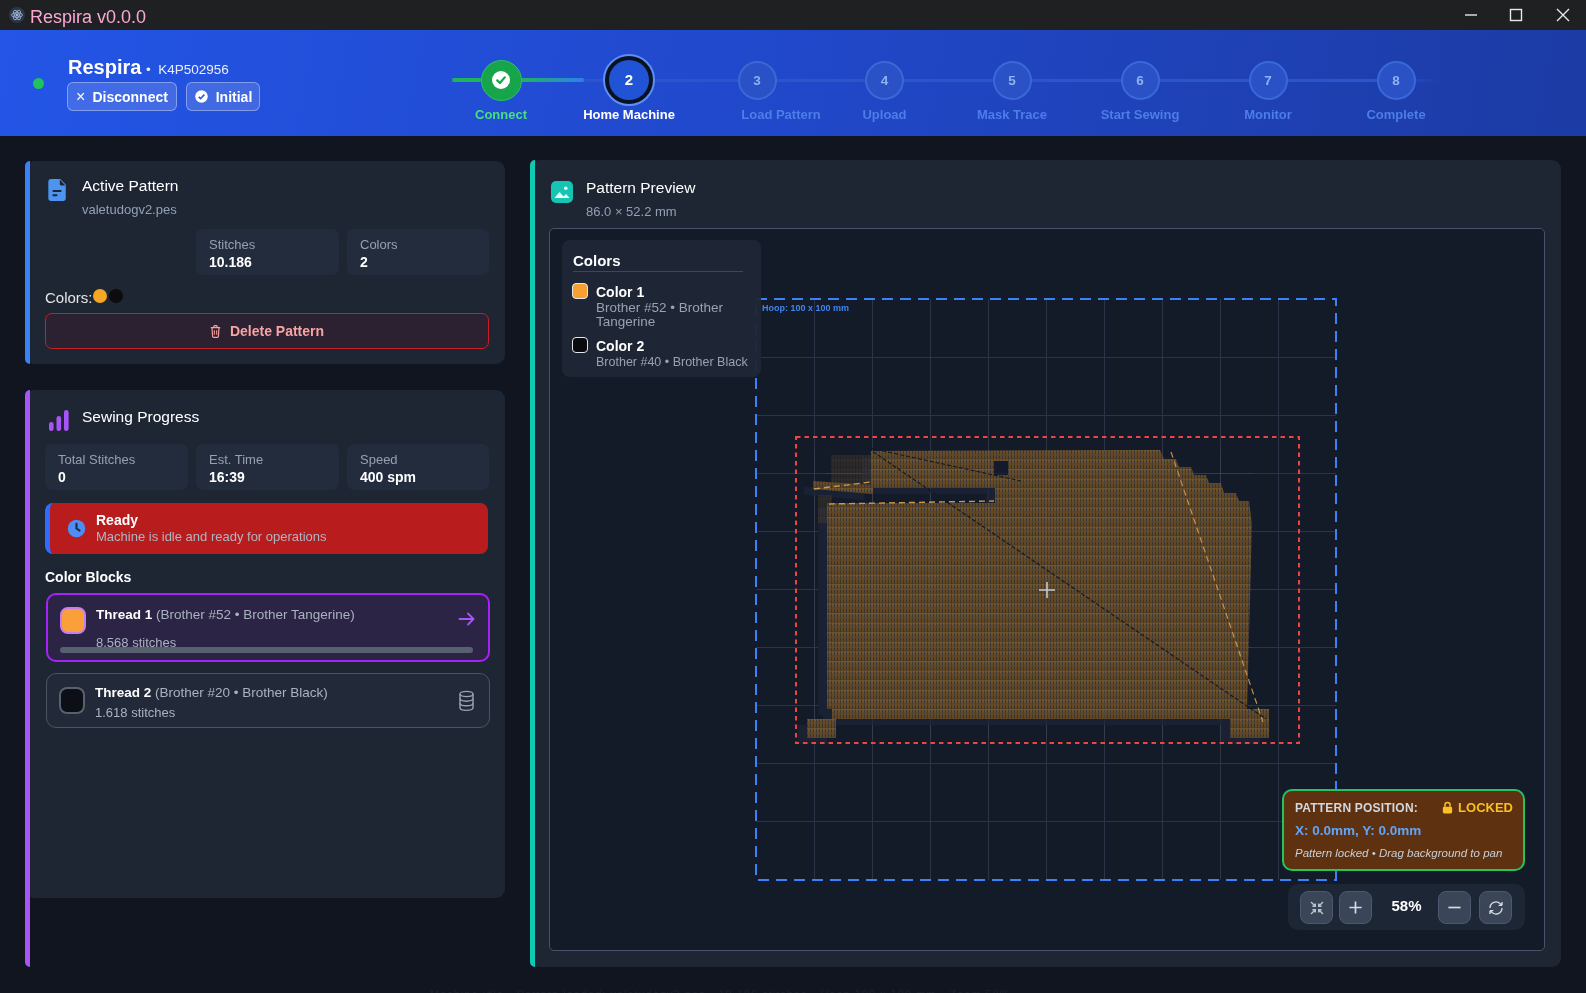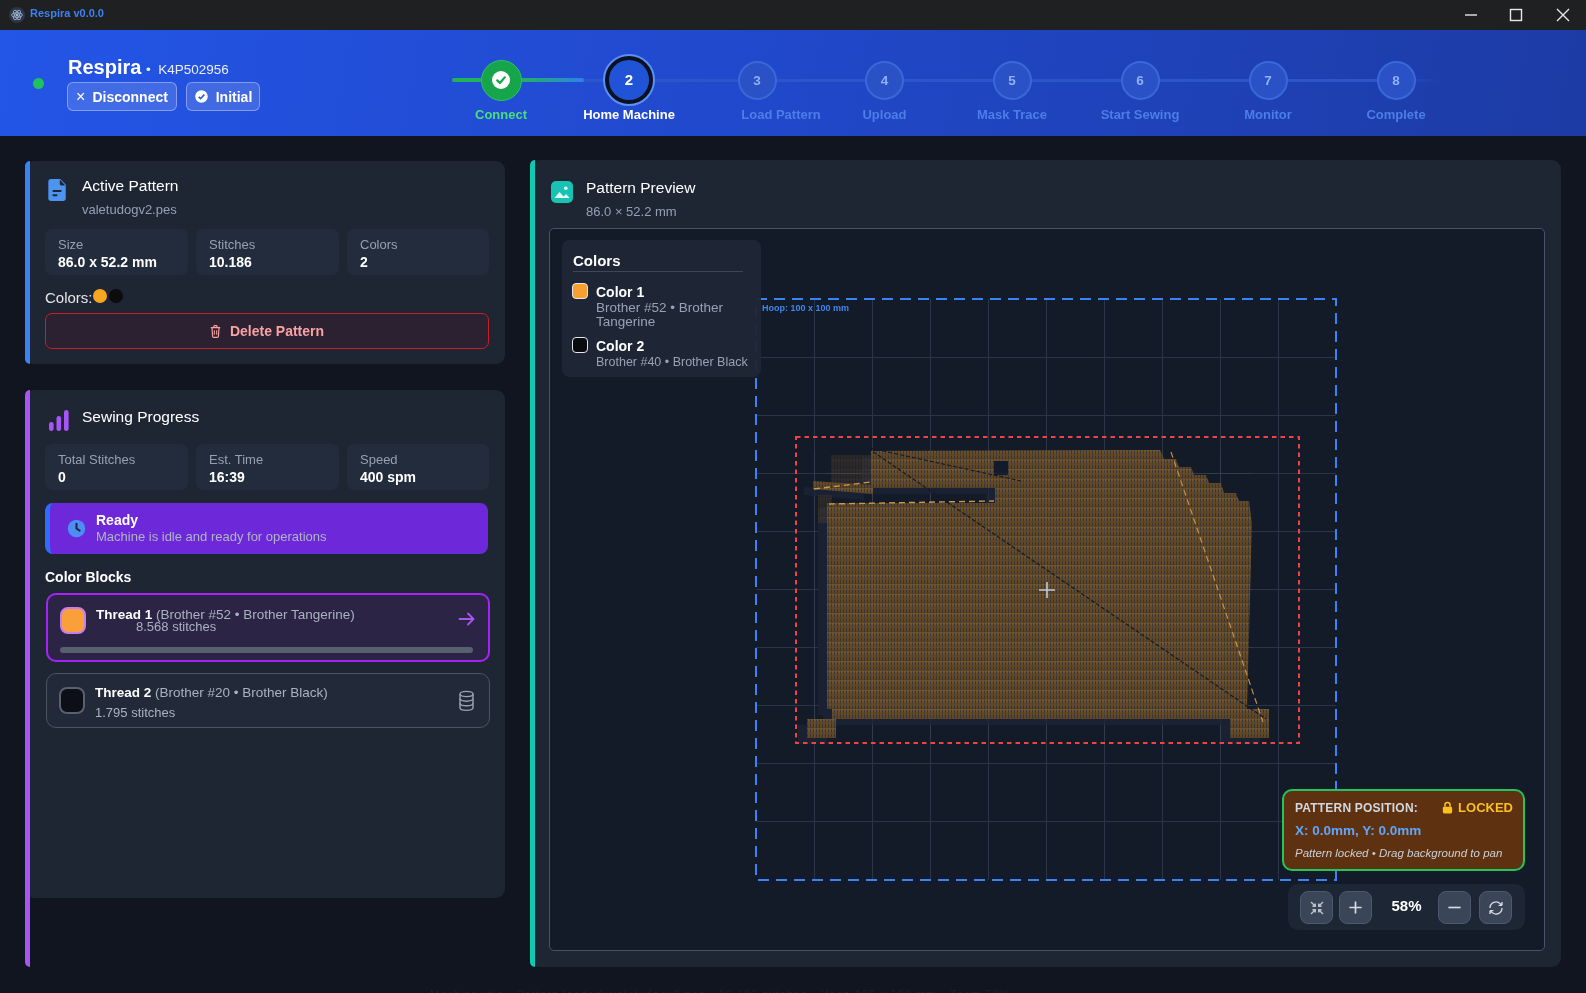--- a/index.html
+++ b/index.html
@@ -3,21 +3,21 @@
 <meta charset="utf-8">
 <style>
 * { margin:0; padding:0; box-sizing:border-box; }
 html,body { width:1586px; height:993px; overflow:hidden; background:#11151f; font-family:"Liberation Sans", sans-serif; }
 #root { position:relative; width:1586px; height:993px; }
 .abs { position:absolute; }
 
 
 #titlebar { position:absolute; left:0; top:0; width:1586px; height:30px; background:#1f2021; }
 #titlebar .appicon { position:absolute; left:9px; top:7px; width:16px; height:16px; border-radius:50%; background:#2b3648; }
-#titlebar .appname { position:absolute; left:30px; top:7px; color:#3b82f6; font-size:11px;font-weight:bold; }
+#titlebar .appname { position:absolute; left:30px; top:7px; color:#f9a8d4; font-size:18px; }
 .winbtn { position:absolute; top:0; width:46px; height:30px; color:#e8e8e8; text-align:center; }
 
 
 #header { position:absolute; left:0; top:30px; width:1586px; height:106px; background:linear-gradient(100deg,#2355e6 0%,#2149cd 45%,#1c3ba4 100%); }
 #statusdot { position:absolute; left:33px; top:48px; width:11px; height:11px; border-radius:50%; background:#1fc25f; }
 #brand { position:absolute; left:68px; top:26px; color:#fff; font-size:20px; font-weight:bold; }
 #serial { position:absolute; left:146px; top:32px; color:rgba(255,255,255,.9); font-size:13.5px; }
 .hbtn { position:absolute; top:52px; height:29px; background:rgba(255,255,255,.14); border:1px solid rgba(255,255,255,.35); border-radius:6px; color:#fff; font-size:14px; font-weight:bold; display:flex; align-items:center; justify-content:center; gap:7px; }
 
 
@@ -110,24 +110,20 @@
     <div class="card" style="left:25px; top:161px; width:480px; height:203px;">
       <div class="accent" style="left:0; top:0; height:203px; background:#3b82f6;"></div>
       <svg style="position:absolute; left:23px; top:18px;" width="19" height="22" viewBox="0 0 20 24">
         <path d="M3 0 h10 l6 6 v15 a3 3 0 0 1 -3 3 h-13 a3 3 0 0 1 -3 -3 v-18 a3 3 0 0 1 3 -3 z" fill="#4d94f0"></path>
         <path d="M12.5 0.5 v5 a1.5 1.5 0 0 0 1.5 1.5 h4.5 z" fill="#1e2634"></path>
         <rect x="4.5" y="12" width="10" height="2.2" rx="1" fill="#1e2634"></rect>
         <rect x="4.5" y="16.5" width="5.5" height="2.2" rx="1" fill="#1e2634"></rect>
       </svg>
       <div class="cardtitle" style="left:57px; top:16px;">Active Pattern</div>
       <div class="cardsub" style="left:57px; top:41px;">valetudogv2.pes</div>
-      <div class="statbox" style="left:20px; top:68px; width:143px;">
-          <div class="statlabel">Size</div>
-          <div class="statval">86.0 x 52.2 mm</div>
-        </div>
       <div class="statbox" style="left:171px; top:68px; width:143px;">
           <div class="statlabel">Stitches</div>
           <div class="statval">10.186</div>
         </div>
       <div class="statbox" style="left:322px; top:68px; width:142px;">
           <div class="statlabel">Colors</div>
           <div class="statval">2</div>
         </div>
       <div class="abs" style="left:20px; top:128px; color:#e5e5e5; font-size:15px;">Colors:</div>
       <div class="abs" style="left:68px; top:128px; width:14px; height:14px; border-radius:50%; background:#f5a623;"></div>
@@ -154,45 +150,45 @@
         </div>
       <div class="statbox" style="left:171px; top:54px; width:143px;">
           <div class="statlabel">Est. Time</div>
           <div class="statval">16:39</div>
         </div>
       <div class="statbox" style="left:322px; top:54px; width:142px;">
           <div class="statlabel">Speed</div>
           <div class="statval">400 spm</div>
         </div>
 
-      <div class="abs" style="left:20px; top:113px; width:443px; height:51px; background:#6d28d9; border-left:5px solid #2f6bff; border-radius:8px;">
+      <div class="abs" style="left:20px; top:113px; width:443px; height:51px; background:#b91c1c; border-left:5px solid #2f6bff; border-radius:8px;">
         <svg style="position:absolute; left:17px; top:16px;" width="19" height="19" viewBox="0 0 24 24">
             <circle cx="12" cy="12" r="11" fill="#4e8df6"></circle>
             <path d="M12 6 V12 l4 2.6" stroke="#1d2840" stroke-width="2.6" fill="none" stroke-linecap="round"></path>
           </svg>
         <div class="abs" style="left:46px; top:9px; color:#fff; font-size:14px; font-weight:bold;">Ready</div>
         <div class="abs" style="left:46px; top:26px; color:#aeb6c4; font-size:13px;">Machine is idle and ready for operations</div>
       </div>
 
       <div class="abs" style="left:20px; top:179px; color:#fff; font-size:14px; font-weight:bold;">Color Blocks</div>
 
       <div class="abs" style="left:21px; top:203px; width:444px; height:69px; background:#2c2444; border:2.5px solid #a722f8; border-radius:10px;">
         <div class="abs" style="left:12px; top:12px; width:26px; height:27px; border-radius:8px; background:#f9a03a; border:2px solid #c77df2;"></div>
         <div class="abs" style="left:48px; top:12px; font-size:13.5px; color:#a9b2c1;"><span style="color:#fff; font-weight:bold;">Thread 1</span> (Brother #52 • Brother Tangerine)</div>
-        <div class="abs" style="left:48px; top:24px; font-size:13px; color:#a9b2c1;margin-left:40px;">8.568 stitches</div>
+        <div class="abs" style="left:48px; top:40px; font-size:13px; color:#a9b2c1;">8.568 stitches</div>
         <svg style="position:absolute; right:12px; top:15px;" width="18" height="18" viewBox="0 0 18 18">
             <path d="M1.5 9 h14 M10 3.5 L15.5 9 L10 14.5" stroke="#a855f7" stroke-width="1.8" fill="none" stroke-linecap="round" stroke-linejoin="round"></path>
           </svg>
         <div class="abs" style="left:12px; top:52px; width:413px; height:6px; border-radius:3px; background:#57606f;"></div>
       </div>
 
       <div class="abs" style="left:21px; top:283px; width:444px; height:55px; background:#222a39; border:1px solid #4a5464; border-radius:10px;">
         <div class="abs" style="left:12px; top:13px; width:26px; height:27px; border-radius:8px; background:#0d0f16; border:2px solid #59616f;"></div>
         <div class="abs" style="left:48px; top:11px; font-size:13.5px; color:#a9b2c1;"><span style="color:#fff; font-weight:bold;margin-top:32px;">Thread 2</span> (Brother #20 • Brother Black)</div>
-        <div class="abs" style="left:48px; top:31px; font-size:13px; color:#a9b2c1;">1.795 stitches</div>
+        <div class="abs" style="left:48px; top:31px; font-size:13px; color:#a9b2c1;">1.618 stitches</div>
         <svg style="position:absolute; right:14px; top:16px;" width="17" height="22" viewBox="0 0 17 22">
           <g fill="none" stroke="#9aa3b2" stroke-width="1.4">
           <ellipse cx="8.5" cy="4" rx="6.5" ry="2.6"></ellipse>
           <path d="M2 4 v4.6 c0 1.45 2.9 2.6 6.5 2.6 s6.5-1.15 6.5-2.6 V4"></path>
           <path d="M2 8.6 v4.6 c0 1.45 2.9 2.6 6.5 2.6 s6.5-1.15 6.5-2.6 V8.6"></path>
           <path d="M2 13.2 v4.6 c0 1.45 2.9 2.6 6.5 2.6 s6.5-1.15 6.5-2.6 V13.2"></path>
           </g>
         </svg>
       </div>
     </div>

